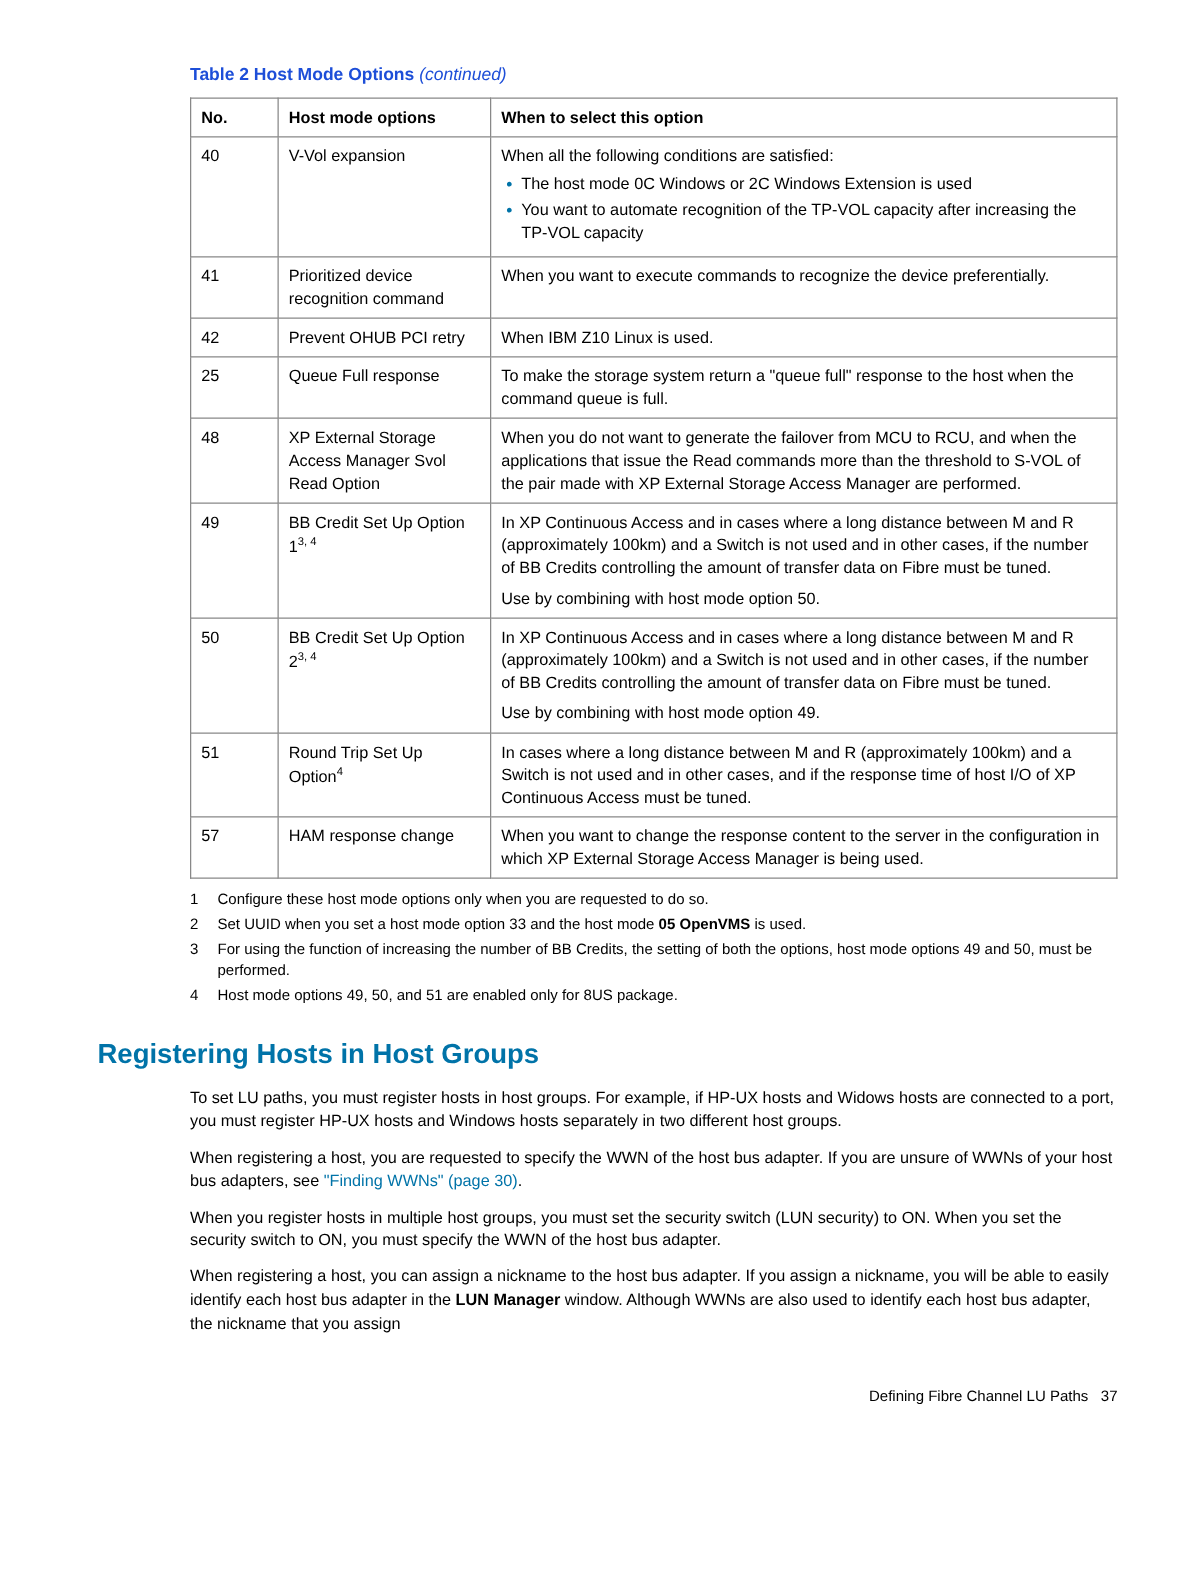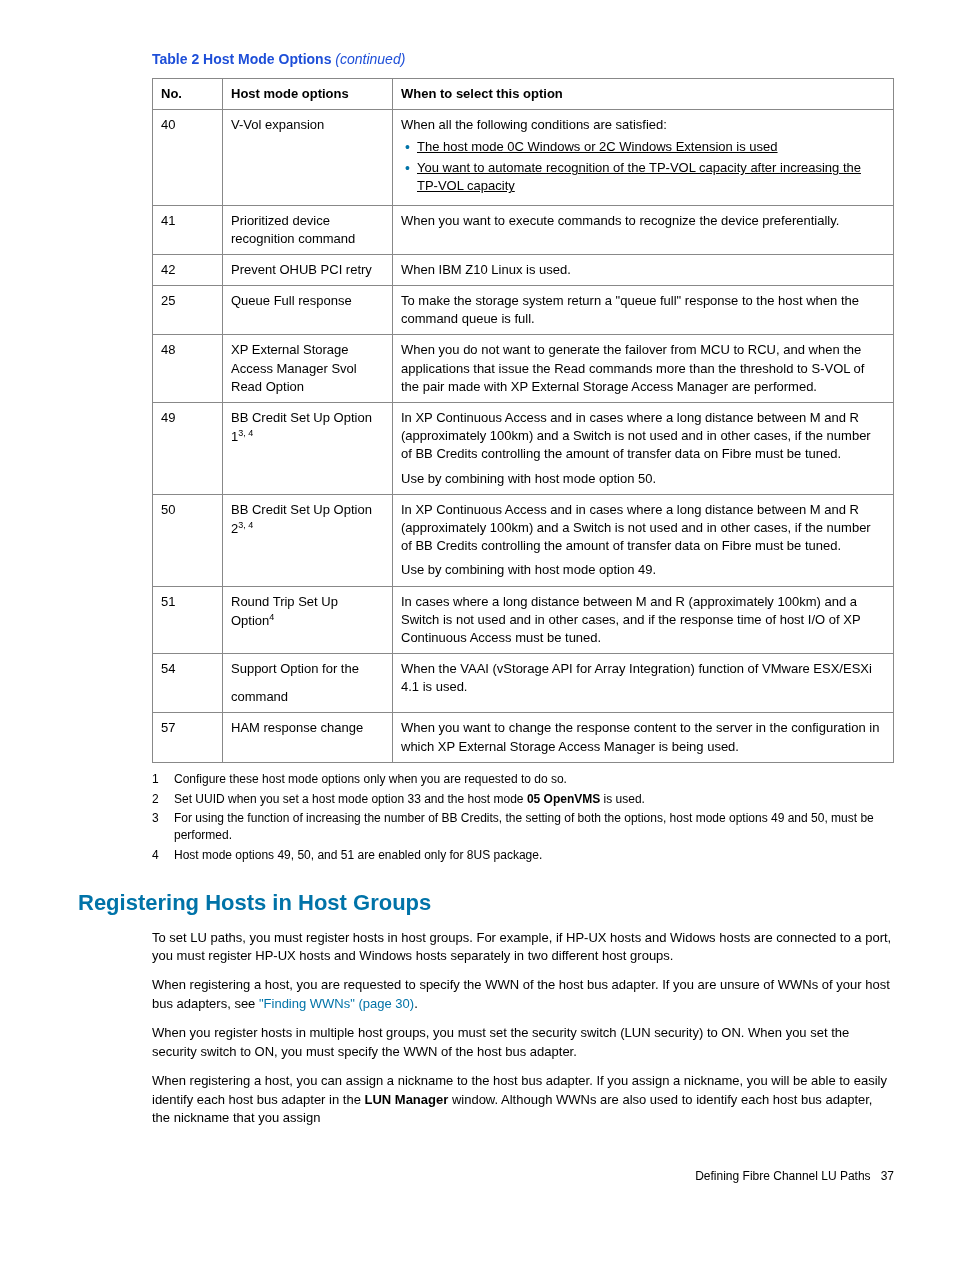--- a/index.html
+++ b/index.html
@@ -42,21 +42,20 @@
     col.c2 { width: 170px; }
     ul.bullets {
       list-style: none;
       padding: 0;
       margin: 4px 0 0 0;
     }
     ul.bullets li {
       position: relative;
       padding-left: 16px;
       margin: 3px 0;
-      text-decoration: underline;
     }
     ul.bullets li::before {
       content: '•';
       position: absolute;
       left: 4px;
       color: #0073a8;
       font-size: 14px;
     }
     .sup { vertical-align: super; font-size: 9px; }
     .para-gap { margin-top: 6px; }
@@ -145,25 +144,20 @@
       <td>50</td>
       <td><span>BB Credit Set Up Option 2</span><span class="sup">3, 4</span></td>
       <td><span>In XP Continuous Access and in cases where a long distance between M and R (approximately 100km) and a Switch is not used and in other cases, if the number of BB Credits controlling the amount of transfer data on Fibre must be tuned.</span><div class="para-gap">Use by combining with host mode option 49.</div></td>
     </tr>
     <tr>
       <td>51</td>
       <td><span>Round Trip Set Up Option</span><span class="sup">4</span></td>
       <td>In cases where a long distance between M and R (approximately 100km) and a Switch is not used and in other cases, and if the response time of host I/O of XP Continuous Access must be tuned.</td>
     </tr>
     <tr>
-      <td>54</td>
-      <td><span>Support Option for the</span><div style="height:10px"></div><span>command</span></td>
-      <td>When the VAAI (vStorage API for Array Integration) function of VMware ESX/ESXi 4.1 is used.</td>
-    </tr>
-    <tr>
       <td>57</td>
       <td>HAM response change</td>
       <td>When you want to change the response content to the server in the configuration in which XP External Storage Access Manager is being used.</td>
     </tr>
   </tbody>
 </table>
 
 <div class="footnotes">
   <div class="foot-row">
     <div class="foot-num">1</div>

